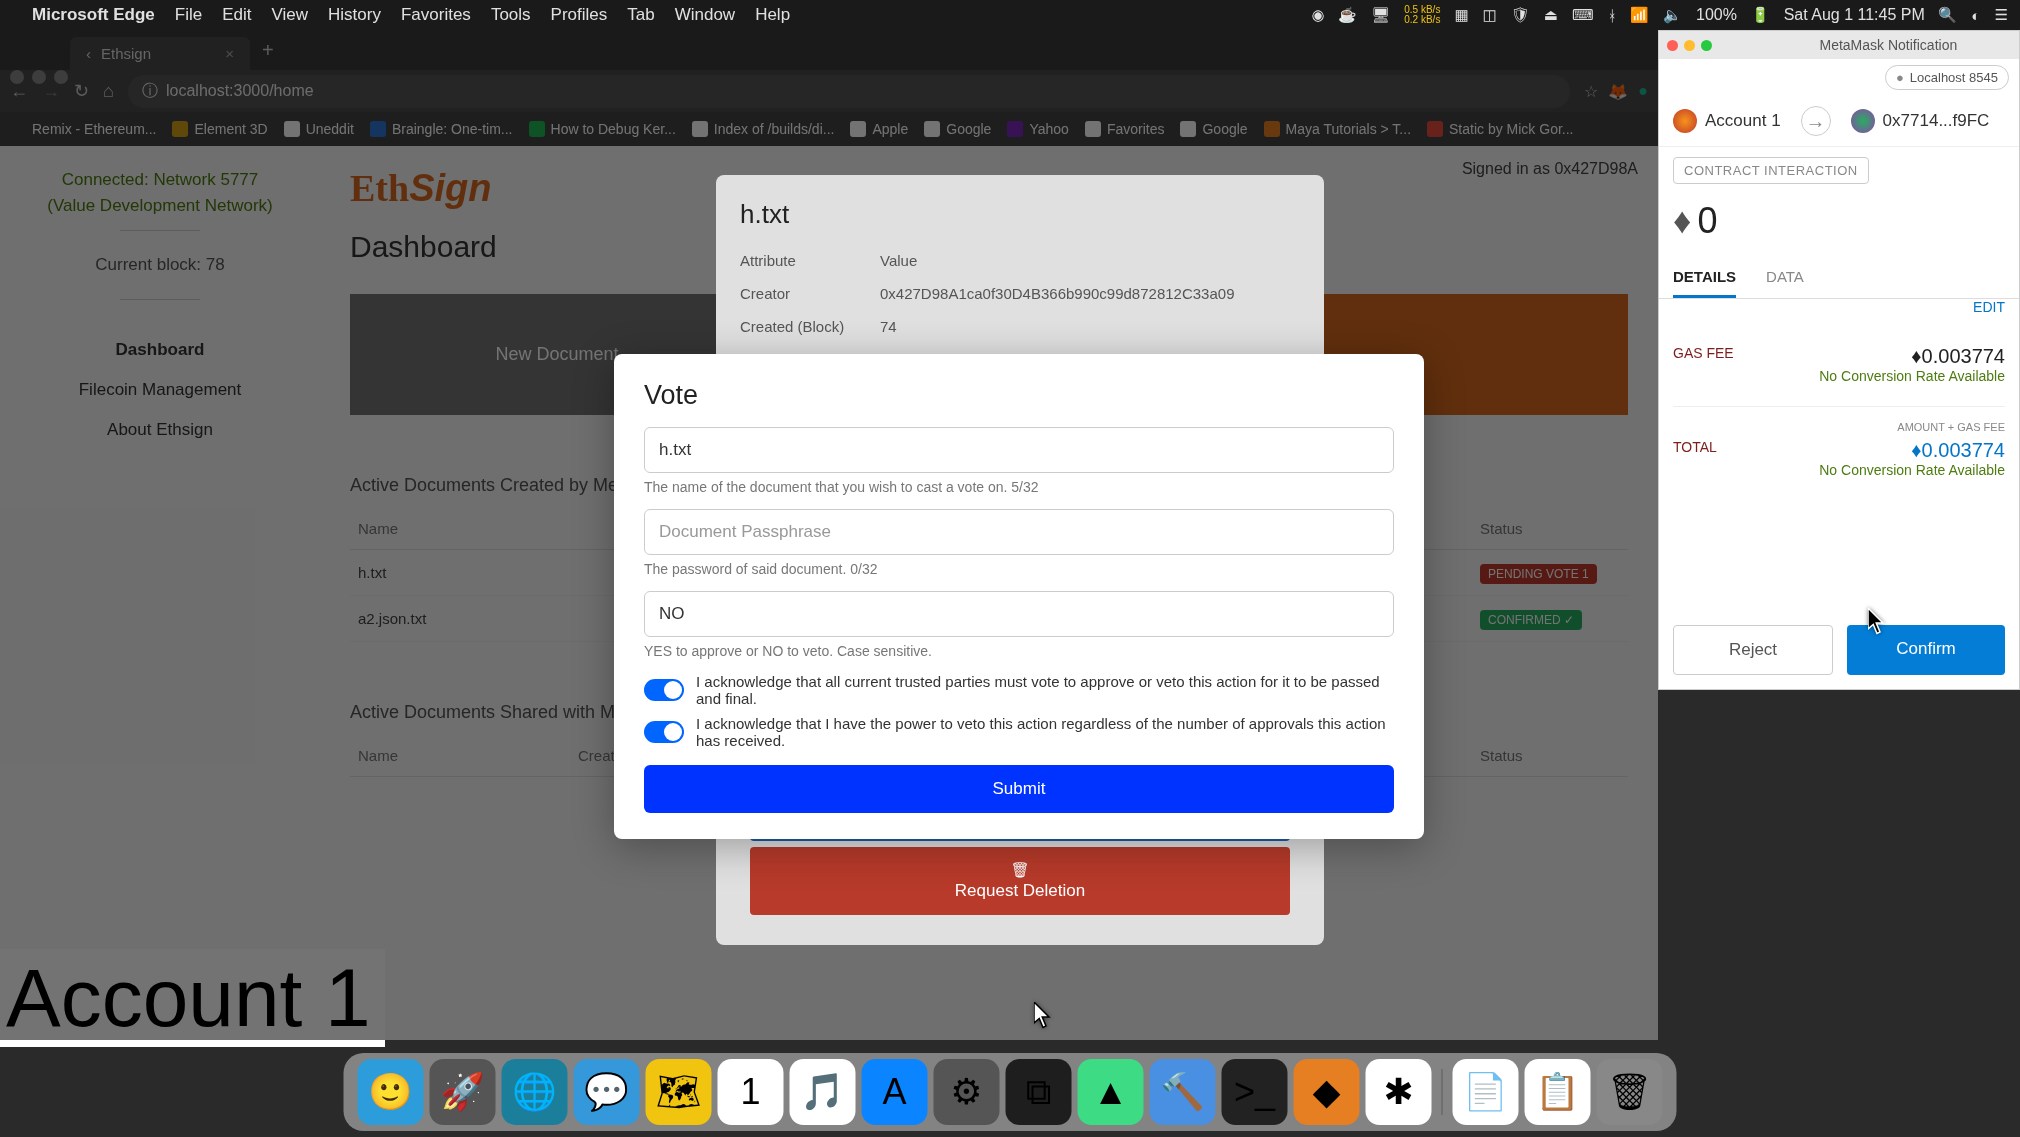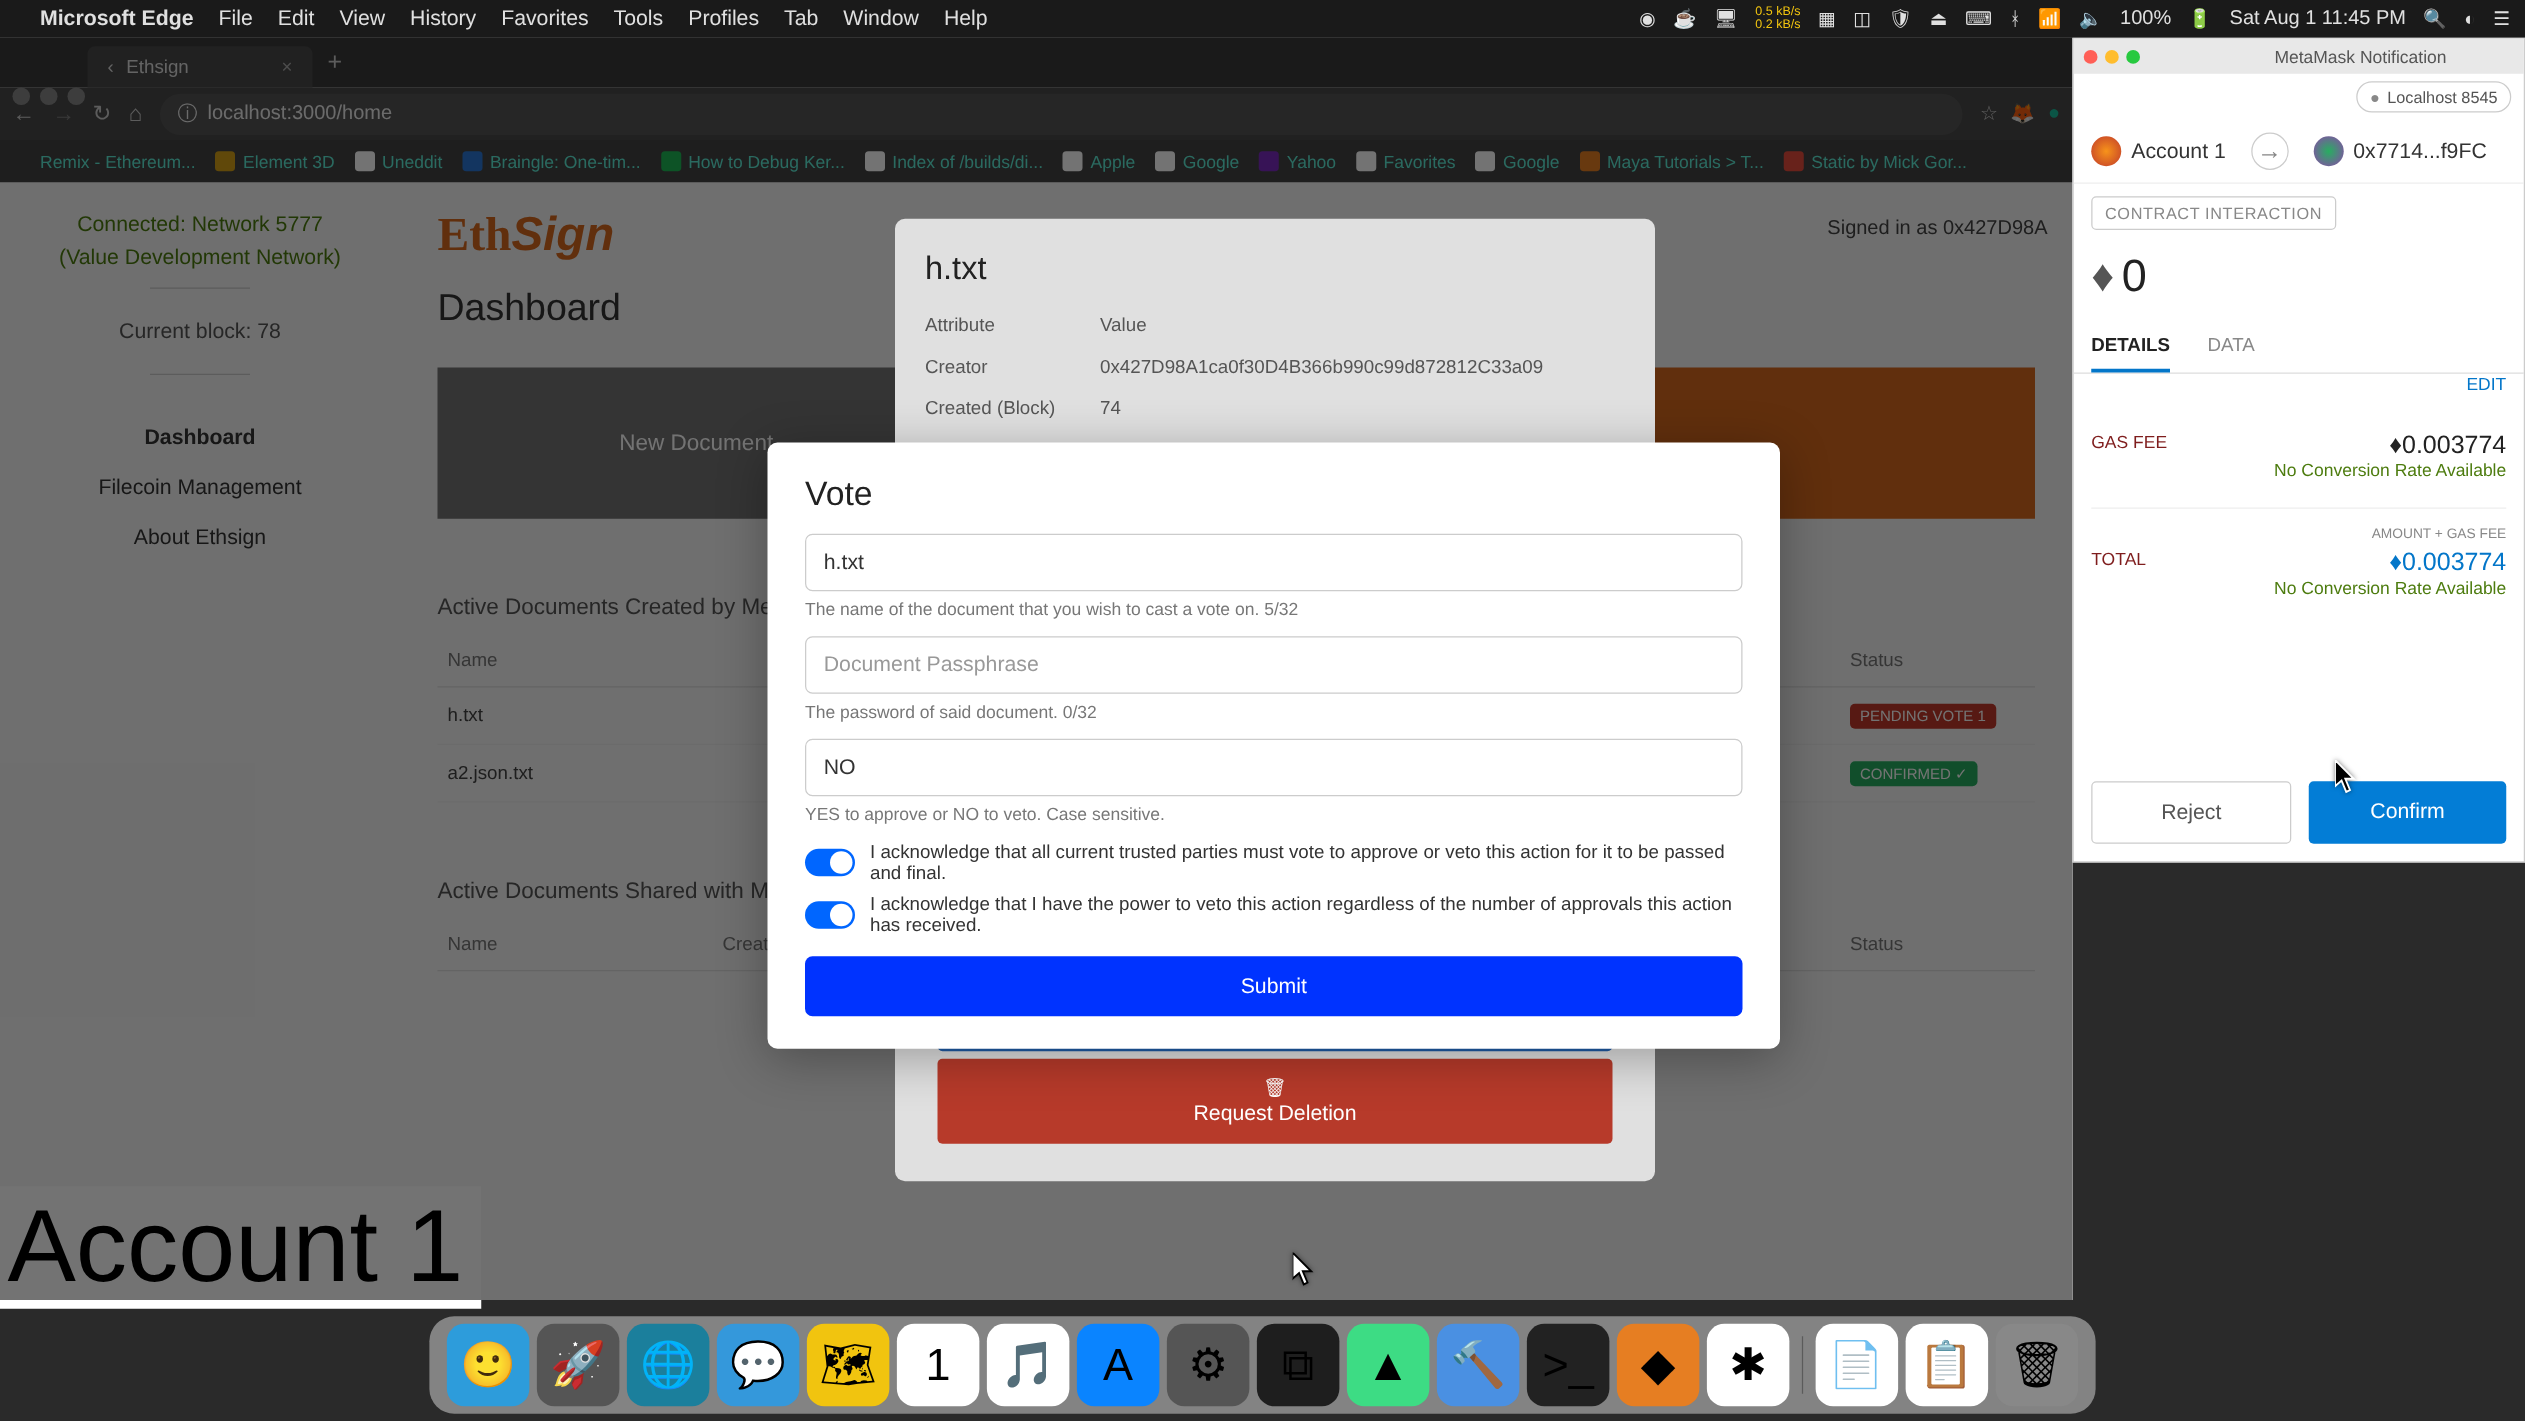--- a/index.html
+++ b/index.html
@@ -20,21 +20,21 @@
 .dot.r { background: #888; } .dot.y { background: #888; } .dot.g { background: #888; }
 .tab { background: #4a4a4a; color: #ddd; padding: 8px 16px; border-radius: 6px 6px 0 0; display: flex; align-items: center; gap: 10px; font-size: 15px; min-width: 180px; }
 .tab .x { margin-left: auto; color: #aaa; cursor: pointer; }
 .newtab { color: #ccc; padding: 8px 12px; font-size: 20px; cursor: pointer; }
 
 .addrbar { height: 42px; background: #4a4a4a; display: flex; align-items: center; padding: 0 10px; gap: 14px; color: #ccc; }
 .addrbar .navicon { color: #ccc; font-size: 18px; cursor: pointer; }
 .addrbar .url { flex: 1; background: #555; border-radius: 20px; padding: 6px 14px; color: #eee; display: flex; align-items: center; gap: 8px; font-size: 16px; }
 .addrbar .right { display: flex; gap: 10px; align-items: center; }
 
-.bookmarks { height: 34px; background: #444; display: flex; align-items: center; padding: 0 10px; gap: 16px; color: #5eead4; font-size: 14px; }
+.bookmarks { height: 34px; background: #444; display: flex; align-items: center; padding: 0 10px; gap: 16px; color: #ffffff; font-size: 14px; }
 .bookmarks .bm { display: flex; align-items: center; gap: 6px; cursor: pointer; white-space: nowrap; }
 .bm-ico { width: 16px; height: 16px; display: inline-block; border-radius: 3px; }
 
 
 .app { position: absolute; top: 116px; left: 0; right: 0; bottom: 0; background: #f5f5f5; display: flex; }
 .sidebar { width: 320px; padding: 24px; text-align: center; color: #333; font-size: 17px; }
 .sidebar .conn { color: #4d7c0f; margin-bottom: 6px; }
 .sidebar .block { color: #555; margin: 24px 0; }
 .sidebar .divline { height: 1px; background: #ccc; margin: 14px auto; width: 80px; }
 .sidebar .nav { margin-top: 30px; }
@@ -56,21 +56,21 @@
 .table .head { display: flex; padding: 12px 8px; color: #777; font-size: 15px; border-bottom: 1px solid #ddd; }
 .table .row { display: flex; padding: 14px 8px; color: #444; font-size: 15px; border-bottom: 1px solid #eee; }
 .table .c1 { width: 220px; }
 .table .c2 { width: 300px; }
 .table .c3 { flex: 1; }
 .table .c4 { width: 140px; }
 .badge { padding: 3px 8px; border-radius: 4px; font-size: 12px; color: #fff; }
 .badge.pending { background: #c0392b; }
 .badge.confirmed { background: #27ae60; }
 
-.signed-in { position: absolute; top: 28px; right: 20px; color: #444; font-size: 16px; }
+.signed-in { position: absolute; top: 14px; right: 20px; color: #444; font-size: 16px; }
 
 
 .overlay { position: absolute; inset: 0; background: rgba(0,0,0,0.55); z-index: 20; }
 
 
 .doc-card { position: absolute; left: 716px; top: 175px; width: 608px; background: #e0e0e0; border-radius: 8px; padding: 24px; z-index: 21; }
 .doc-card h2 { font-size: 26px; color: #222; font-weight: normal; margin-bottom: 14px; }
 .doc-card .drow { display: flex; padding: 8px 0; font-size: 15px; color: #555; }
 .doc-card .drow .k { width: 140px; }
 .doc-card .btn { width: 540px; margin: 6px auto; padding: 14px; text-align: center; color: #fff; border-radius: 4px; cursor: pointer; font-size: 17px; }

